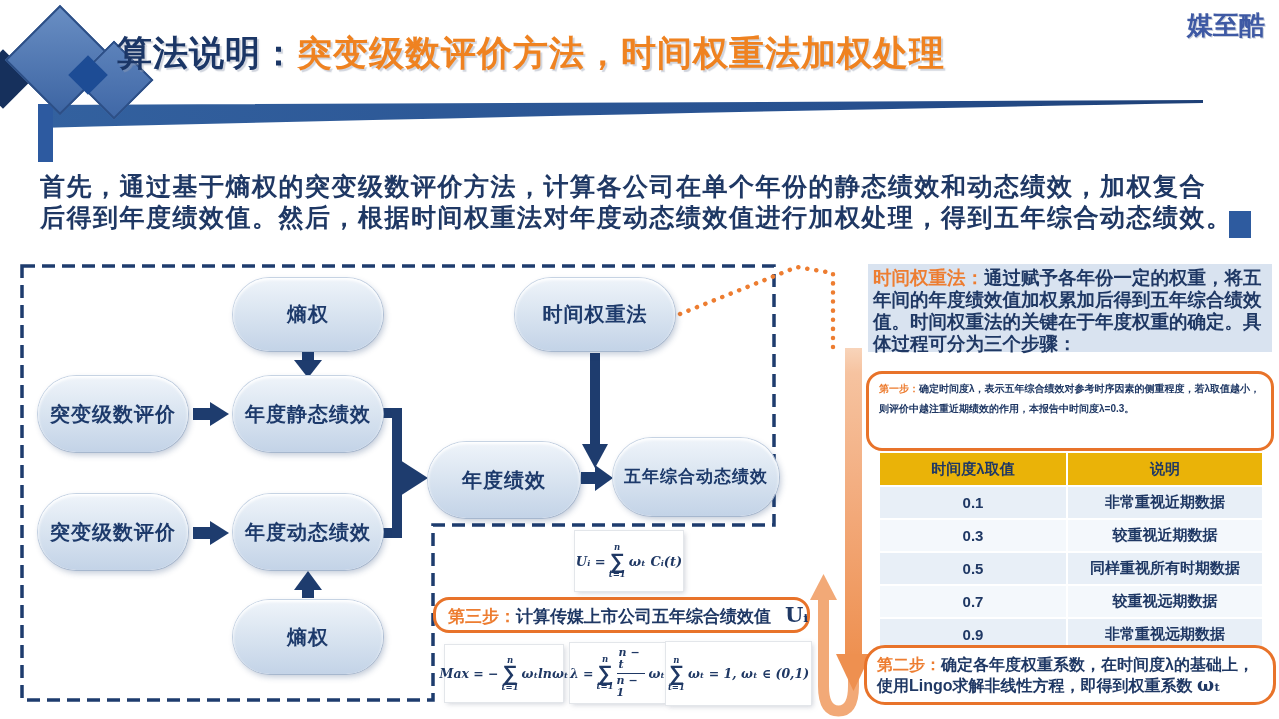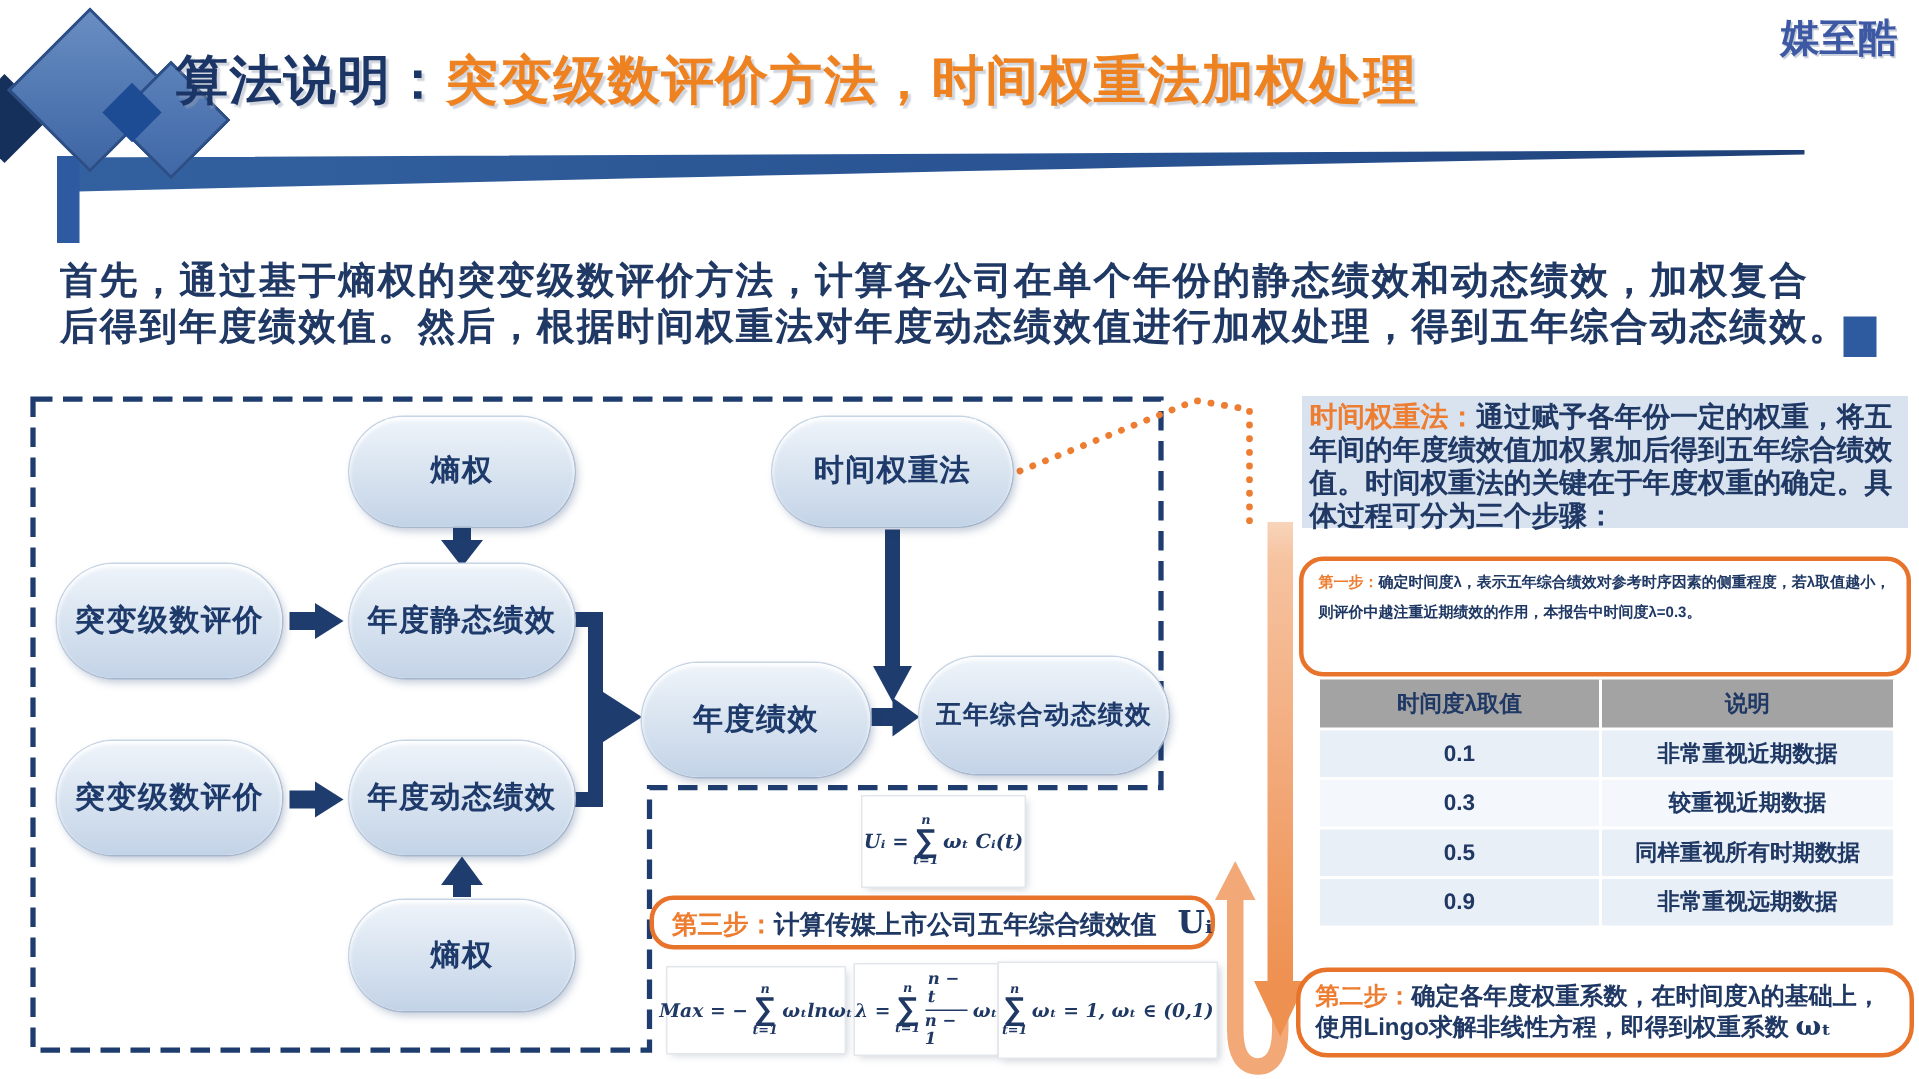--- a/index.html
+++ b/index.html
@@ -47,21 +47,21 @@
   .step1{left:866px;top:371px;width:408px;height:80px;font-size:10px;line-height:19.5px;padding:5px 10px;}
   .step2{left:864px;top:645px;width:412px;height:60px;font-size:16px;line-height:20px;padding:7px 10px;border-radius:21px;}
   .step3{left:433px;top:597px;width:377px;height:36px;font-size:17px;line-height:30px;padding:0 12px;white-space:nowrap;}
   .math{font-family:"DejaVu Serif","Liberation Serif",serif;font-weight:bold;text-align:right;}
   .sym-inline{font-size:18px;}
   .step3 .sym-inline{font-size:21px;margin-left:14px;}
 
   
   .lam-table{position:absolute;left:880px;top:453px;width:384px;border-collapse:collapse;
     color:#1f3864;font-weight:bold;font-size:15px;text-align:center;}
-  .lam-table th{background:#a3a3a3;height:30px;}
+  .lam-table th{background:#eab308;height:30px;}
   .lam-table td{height:29px;margin-top:40px;}
   .lam-table tr.alt-a td{background:#e8eff7;}
   .lam-table tr.alt-b td{background:#f4f8fc;}
   .lam-table th,.lam-table td{border-bottom:2px solid #fff;border-right:2px solid #fff;}
   .col-val{width:184px;}
 
   
   .fbox{position:absolute;background:#fff;display:flex;align-items:center;justify-content:center;
     color:#1f3864;box-shadow:0 0 0 1px #e3e6ea,2px 2px 5px rgba(120,130,150,.35);gap:3px;}
   .fmain{left:575px;top:531px;width:108px;height:60px;font-size:13px;}
@@ -179,20 +179,24 @@
         <td>非常重视近期数据</td>
       </tr>
       <tr class="alt-b">
         <td>0.3</td>
         <td>较重视近期数据</td>
       </tr>
       <tr class="alt-a">
         <td>0.5</td>
         <td>同样重视所有时期数据</td>
       </tr>
+      <tr class="alt-b">
+        <td>0.7</td>
+        <td>较重视远期数据</td>
+      </tr>
       <tr class="alt-a">
         <td>0.9</td>
         <td>非常重视远期数据</td>
       </tr>
     </tbody>
   </table>
 
   <div class="stepbox step2">
     <span class="olabel">第二步：</span><span>确定各年度权重系数，在时间度λ的基础上，使用Lingo求解非线性方程，即得到权重系数 </span><span class="math sym-inline">ωₜ</span>
   </div>

